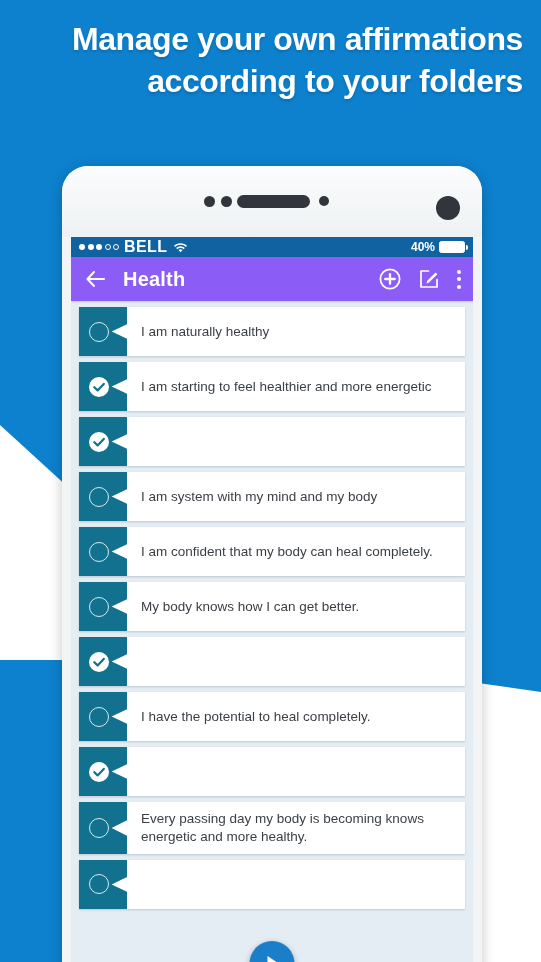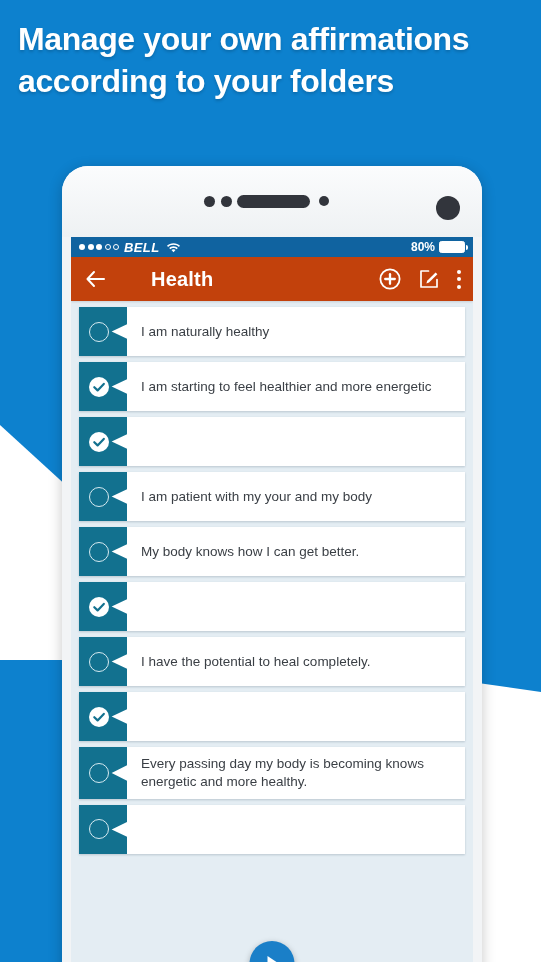--- a/index.html
+++ b/index.html
@@ -20,21 +20,21 @@
   }
   #bg-wedge-right{
     position:absolute; right:0; top:630px; width:180px; height:340px;
     background:#ffffff;
     clip-path:polygon(25px 40px, 180px 62px, 180px 340px, 25px 340px);
   }
 
   
   #headline{
     position:absolute; left:0; right:0; top:19px;
-    text-align:left;
+    text-align:right;
     color:#ffffff;
     font-size:32px;
     font-weight:bold;
     line-height:1.30;
     letter-spacing:-0.4px;
     padding:0 18px;
     text-shadow:0 2px 3px rgba(0,0,0,0.17);
     z-index:4;
   }
 
@@ -75,39 +75,38 @@
 
   
   #statusbar{
     height:20px; background:#1063a0; color:#ffffff;
     display:flex; align-items:center; padding:0 8px;
     font-size:12.5px; font-weight:bold;
   }
   .sig-dots{ display:flex; align-items:center; gap:2.5px; margin-right:5px; }
   .sig-dot{ width:6px; height:6px; border-radius:50%; background:#ffffff; }
   .sig-dot.hollow{ background:transparent; border:1px solid #ffffff; width:6px; height:6px; }
-  #carrier{ letter-spacing:0.4px; font-size:13px;font-style:italic; }
+  #carrier{ letter-spacing:0.4px; font-size:16px; }
   #wifi-icon{ margin-left:6px; display:block; }
   #sb-right{ margin-left:auto; display:flex; align-items:center; gap:4px; }
   #battery-pct{ font-size:12px; }
   #battery-icon{
     width:26px; height:12px; border:1.6px solid #ffffff; border-radius:2.5px;
     position:relative; background:#ffffff;
   }
   #battery-icon:after{
     content:""; position:absolute; right:-4px; top:3px;
     width:2.5px; height:5px; background:#ffffff; border-radius:0 2px 2px 0;
   }
 
   
   #appbar{
-    height:44px; background:#c2410c; color:#ffffff;
+    height:44px; background:#8b5cf6; color:#ffffff;
     display:flex; align-items:center; padding:0 12px;
     box-shadow:0 1px 2px rgba(0,0,0,0.12);
-    gap:28px;
   }
   #back-arrow{ width:26px; height:26px; flex:0 0 auto; }
   #app-title{
     font-size:20px; font-weight:bold; margin-left:14px; letter-spacing:0.2px;
   }
   #appbar-actions{ margin-left:auto; display:flex; align-items:center; gap:17px; }
   .ab-icon{ display:block; }
   #overflow-icon{ display:flex; flex-direction:column; gap:3.5px; align-items:center; }
   #overflow-icon i{ width:4px; height:4px; border-radius:50%; background:#ffffff; display:block; }
 
@@ -189,21 +188,21 @@
         <span class="sig-dot hollow"></span>
         <span class="sig-dot hollow"></span>
       </div>
       <span id="carrier">BELL</span>
       <svg id="wifi-icon" width="15" height="12" viewBox="0 0 15 12">
         <path d="M7.5 2.2c2.6 0 4.9 1 6.5 2.5l-1.1 1.2C11.5 4.6 9.6 3.8 7.5 3.8S3.5 4.6 2.1 5.9L1 4.7C2.6 3.2 4.9 2.2 7.5 2.2z" fill="#fff"></path>
         <path d="M7.5 5.3c1.7 0 3.2.7 4.3 1.7l-1.1 1.2c-.8-.8-2-1.3-3.2-1.3s-2.4.5-3.2 1.3L3.2 7C4.3 6 5.8 5.3 7.5 5.3z" fill="#fff"></path>
         <path d="M7.5 8.3c.8 0 1.5.3 2 .8L7.5 11.2 5.5 9.1c.5-.5 1.2-.8 2-.8z" fill="#fff"></path>
       </svg>
       <div id="sb-right">
-        <span id="battery-pct">80%</span>
+        <span id="battery-pct">40%</span>
         <span id="battery-icon"></span>
       </div>
     </div>
 
     <div id="appbar">
       <svg id="back-arrow" viewBox="0 0 26 26">
         <path d="M11 6 L4.5 13 L11 20" fill="none" stroke="#fff" stroke-width="2" stroke-linecap="round" stroke-linejoin="round"></path>
         <line x1="4.8" y1="13" x2="21" y2="13" stroke="#fff" stroke-width="2" stroke-linecap="round"></line>
       </svg>
       <span id="app-title">Health</span>
@@ -252,23 +251,29 @@
                 <path d="M5.3 10.2 L8.6 13.4 L14.8 6.9" fill="none" stroke="#12718f" stroke-width="2.2" stroke-linecap="round" stroke-linejoin="round"></path>
               </svg>
           </span>
         </div>
       </div>
 
       <div class="row">
         <div class="ribbon">
           <span class="cb unchecked"></span>
         </div>
-        <div class="row-text">I am patient with my your and my body</div>
-      </div>
-
+        <div class="row-text">I am system with my mind and my body</div>
+      </div>
+
+      <div class="row">
+        <div class="ribbon">
+          <span class="cb unchecked"></span>
+        </div>
+        <div class="row-text">I am confident that my body can heal completely.</div>
+      </div>
 
       <div class="row">
         <div class="ribbon">
           <span class="cb unchecked"></span>
         </div>
         <div class="row-text">My body knows how I can get better.</div>
       </div>
 
       <div class="row">
         <div class="ribbon">

